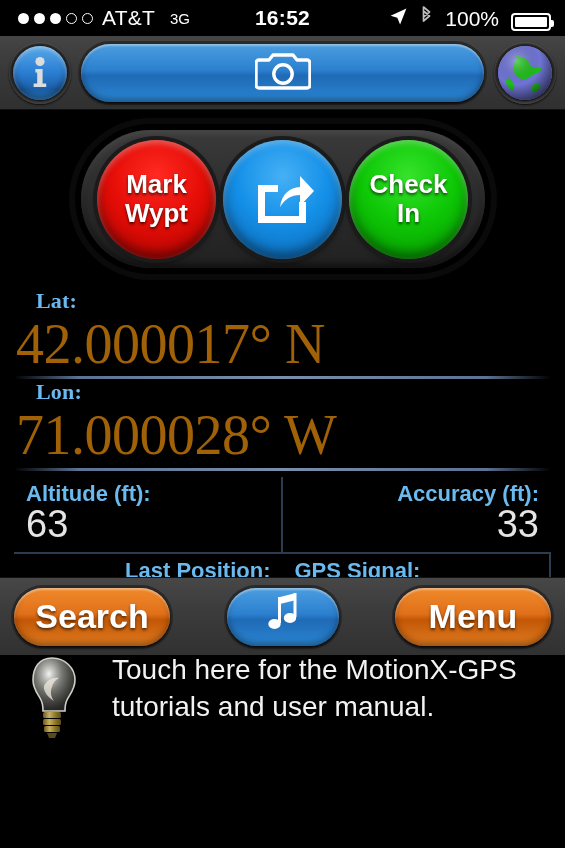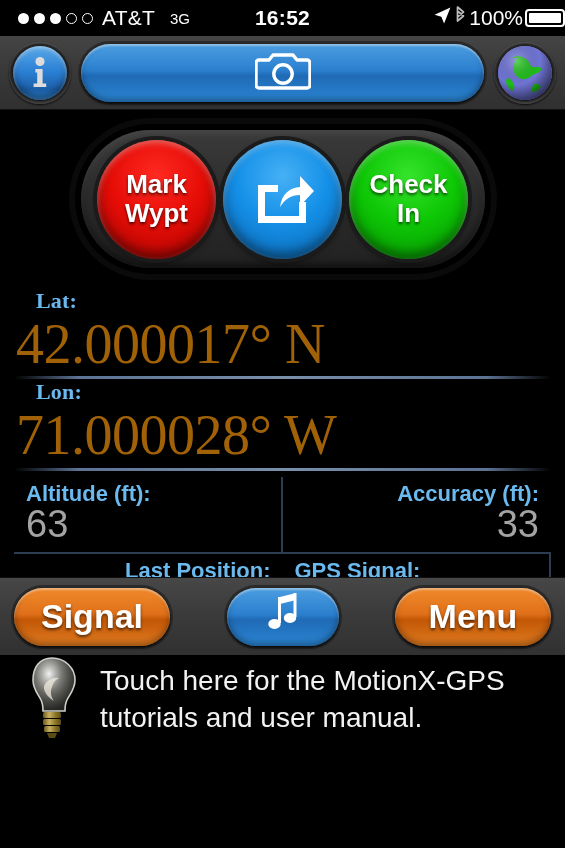--- a/index.html
+++ b/index.html
@@ -24,22 +24,22 @@
   .dot { width: 11px; height: 11px; border-radius: 50%; }
   .dot.on { background: #fff; }
   .dot.off { background: transparent; border: 1.7px solid #fff; width: 11px; height: 11px; }
   .sb-carrier { font-size: 21px; letter-spacing: .2px; }
   .sb-net { font-size: 15px; margin-left: 6px; }
   .sb-center {
     position: absolute; left: 0; right: 0; text-align: center;
     font-size: 21px; font-weight: 600; letter-spacing: .3px;
   }
   .sb-right {
-    margin-left: auto; display: flex; align-items: center; gap: 2px;
-    padding-right: 0;
+    margin-left: auto; display: flex; align-items: flex-end; gap: 12px;
+    padding-right: 14px;
   }
   .sb-pct { font-size: 21px; font-weight: 500; }
   .battery {
     width: 40px; height: 18px; border: 2px solid #fff; border-radius: 4px;
     position: relative; display: flex; align-items: center; padding: 2px;
   }
   .battery::after {
     content: ""; position: absolute; right: -5px; top: 5px;
     width: 3px; height: 7px; background: #fff; border-radius: 0 2px 2px 0;
   }
@@ -145,36 +145,36 @@
   }
 
   
   .grid { margin: 6px 14px 0 14px; }
   .grid-row { display: flex; height: 75px; position: relative; }
   .grid-row + .grid-row { border-top: 2px solid #2c3d52; }
   .cell { flex: 1 1 50%; padding: 4px 12px 0 12px; position: relative; overflow: hidden; }
   .cell.left { border-right: 2px solid #2c3d52; text-decoration: underline; }
   .cell-label { color: #6ab9ef; font-size: 22px; font-weight: bold; }
   .cell.right .cell-label, .cell.right .cell-value { text-align: right; }
-  .cell-value { color: #a3a3a3; font-size: 38px; font-weight: 400; line-height: 1.05; margin-top: -2px; }
+  .cell-value { color: #e5e5e5; font-size: 38px; font-weight: 400; line-height: 1.05; margin-top: -2px; }
   .grid-bottom-line {
     height: 3px; margin: 0 0 0 0;
     background: linear-gradient(90deg, rgba(70,90,120,0) 0%, #6c87ae 12%, #8fa8c8 50%, #6c87ae 88%, rgba(70,90,120,0) 100%);
     opacity: .8;
   }
   .signal-bars { display: flex; gap: 4px; margin-top: 3px; }
   .sbar {
     width: 11px; height: 38px;
     background: repeating-linear-gradient(180deg, #18e000 0px, #18e000 3px, #064d00 3px, #064d00 4.6px);
     box-shadow: 0 0 3px rgba(30,230,0,.5);
   }
 
   
   .hint {
-    display: flex; align-items: center; gap: 16px;
+    display: flex; gap: 28px;
     margin: 22px 20px 0 20px; cursor: pointer;
   }
   .bulb { width: 64px; height: 96px; flex: 0 0 auto; }
   .hint-text {
     color: #f2f2f2; font-size: 28px; line-height: 1.32;
     text-shadow: 0 1px 2px rgba(0,0,0,.9);
   }
 
   
   .toolbar-bottom {
@@ -377,21 +377,21 @@
         <rect x="23" y="60" width="18" height="6" rx="1.5" fill="url(#base)"></rect>
         <rect x="23" y="67" width="18" height="6" rx="1.5" fill="url(#base)"></rect>
         <rect x="24" y="74" width="16" height="6" rx="1.5" fill="url(#base)"></rect>
         <path d="M27 81h10l-2 5h-6z" fill="#5a4a15"></path>
       </svg>
     </span>
     <div class="hint-text">Touch here for the MotionX-GPS tutorials and user manual.</div>
   </div>
 
   <div class="toolbar-bottom">
-    <div class="pill pill-orange">Signal</div>
+    <div class="pill pill-orange">Search</div>
     <div class="pill pill-blue-music">
       <span>
         <svg width="36" height="40" viewBox="0 0 36 40">
           <path d="M15 4l16-4v7L15 11z" fill="#fff"></path>
           <rect x="13" y="4" width="3" height="26" fill="#fff"></rect>
           <rect x="28.5" y="0" width="3" height="24" fill="#fff"></rect>
           <ellipse cx="9.5" cy="31" rx="6.2" ry="5" fill="#fff"></ellipse>
           <ellipse cx="25" cy="25" rx="6.2" ry="5" fill="#fff"></ellipse>
         </svg>
       </span>

